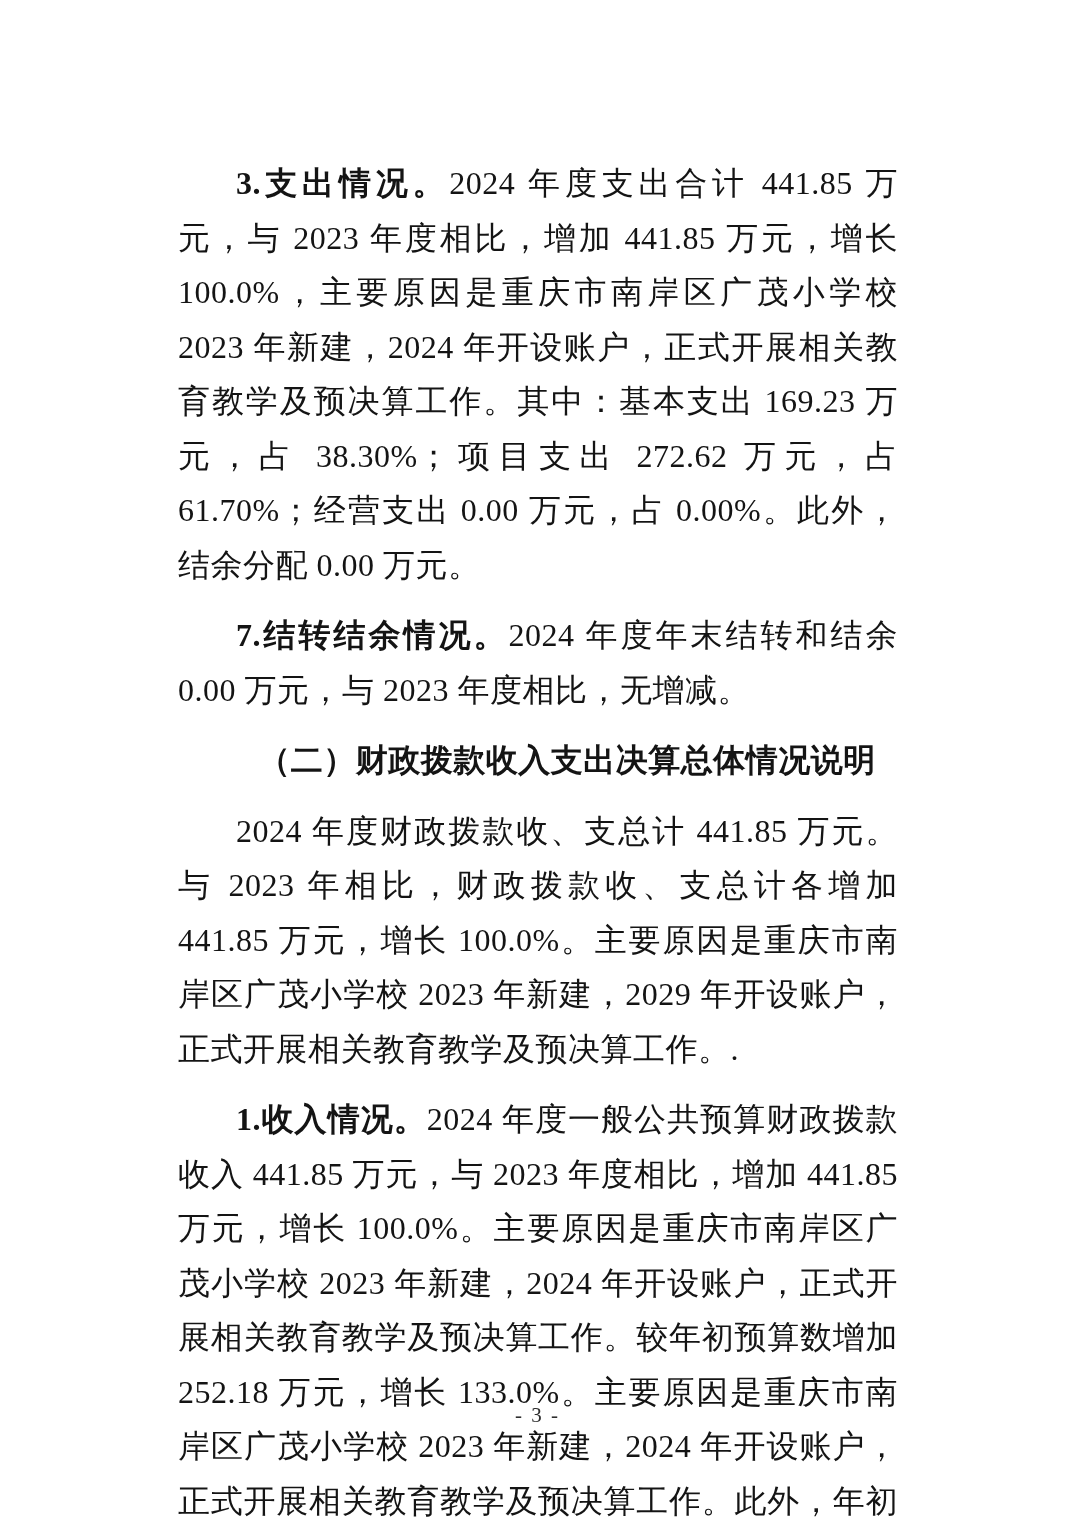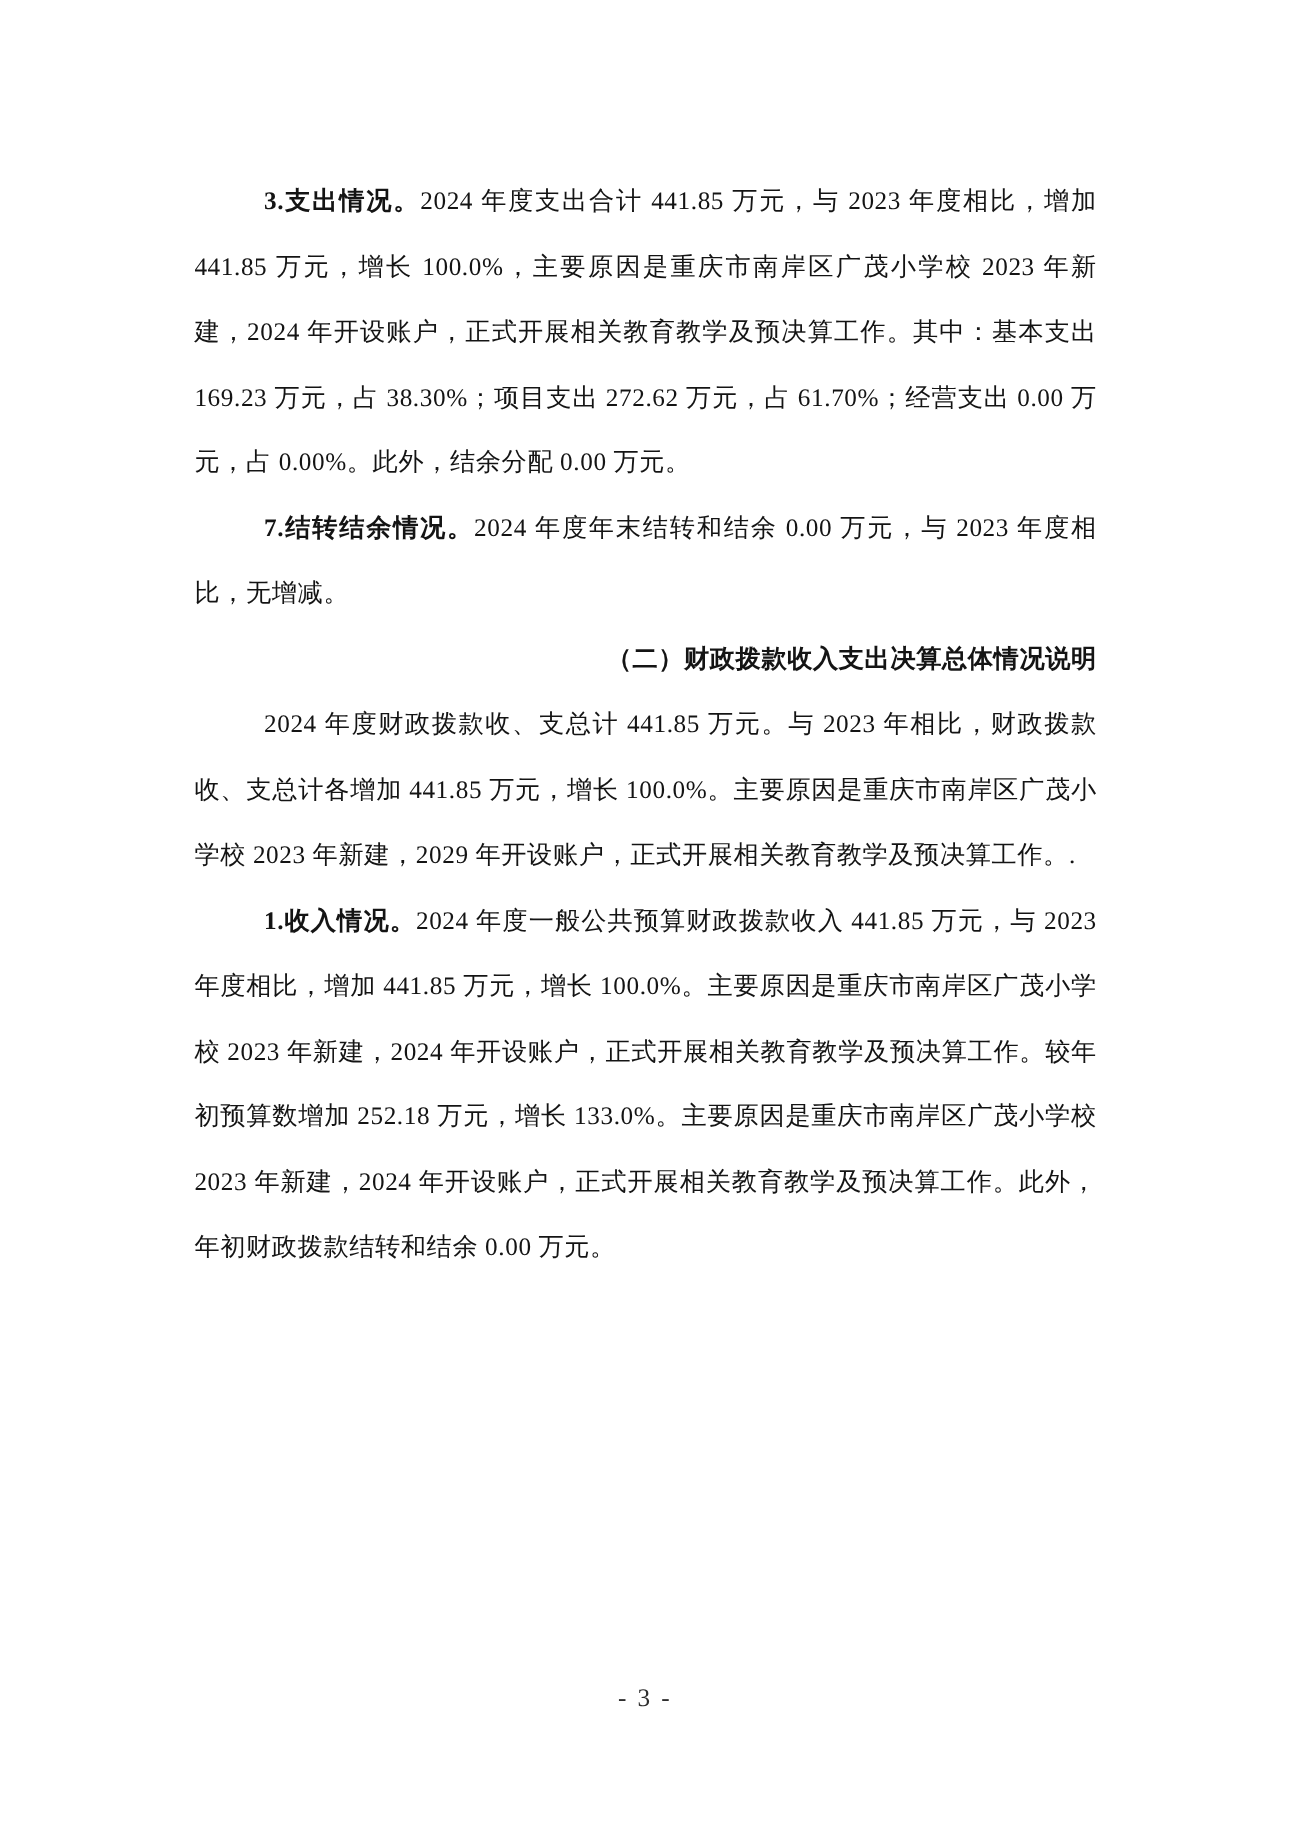--- a/index.html
+++ b/index.html
@@ -12,35 +12,35 @@
     font-family: "Liberation Serif", "DejaVu Serif", serif;
     color: #141414;
   }
   .page-body {
     position: absolute;
     left: 162px;
     top: 140px;
     width: 752px;
   }
   .para {
-    margin: 0;
+    margin: 16px;
     padding: 0;
-    font-size: 21px;
+    font-size: 32px;
     line-height: 54.5px;
     text-align: justify;
     text-justify: inter-character;
     text-indent: 58px;
     letter-spacing: 0.5px;
   }
   .para .lead {
     font-weight: 700;
   }
   .heading {
     font-weight: 700;
-    text-align: right;
+    text-align: center;
   }
   .page-footer {
     position: absolute;
     top: 1400px;
     left: 0;
     width: 100%;
     text-align: center;
     font-size: 21px;
     line-height: 30px;
     color: #2e2e2e;

